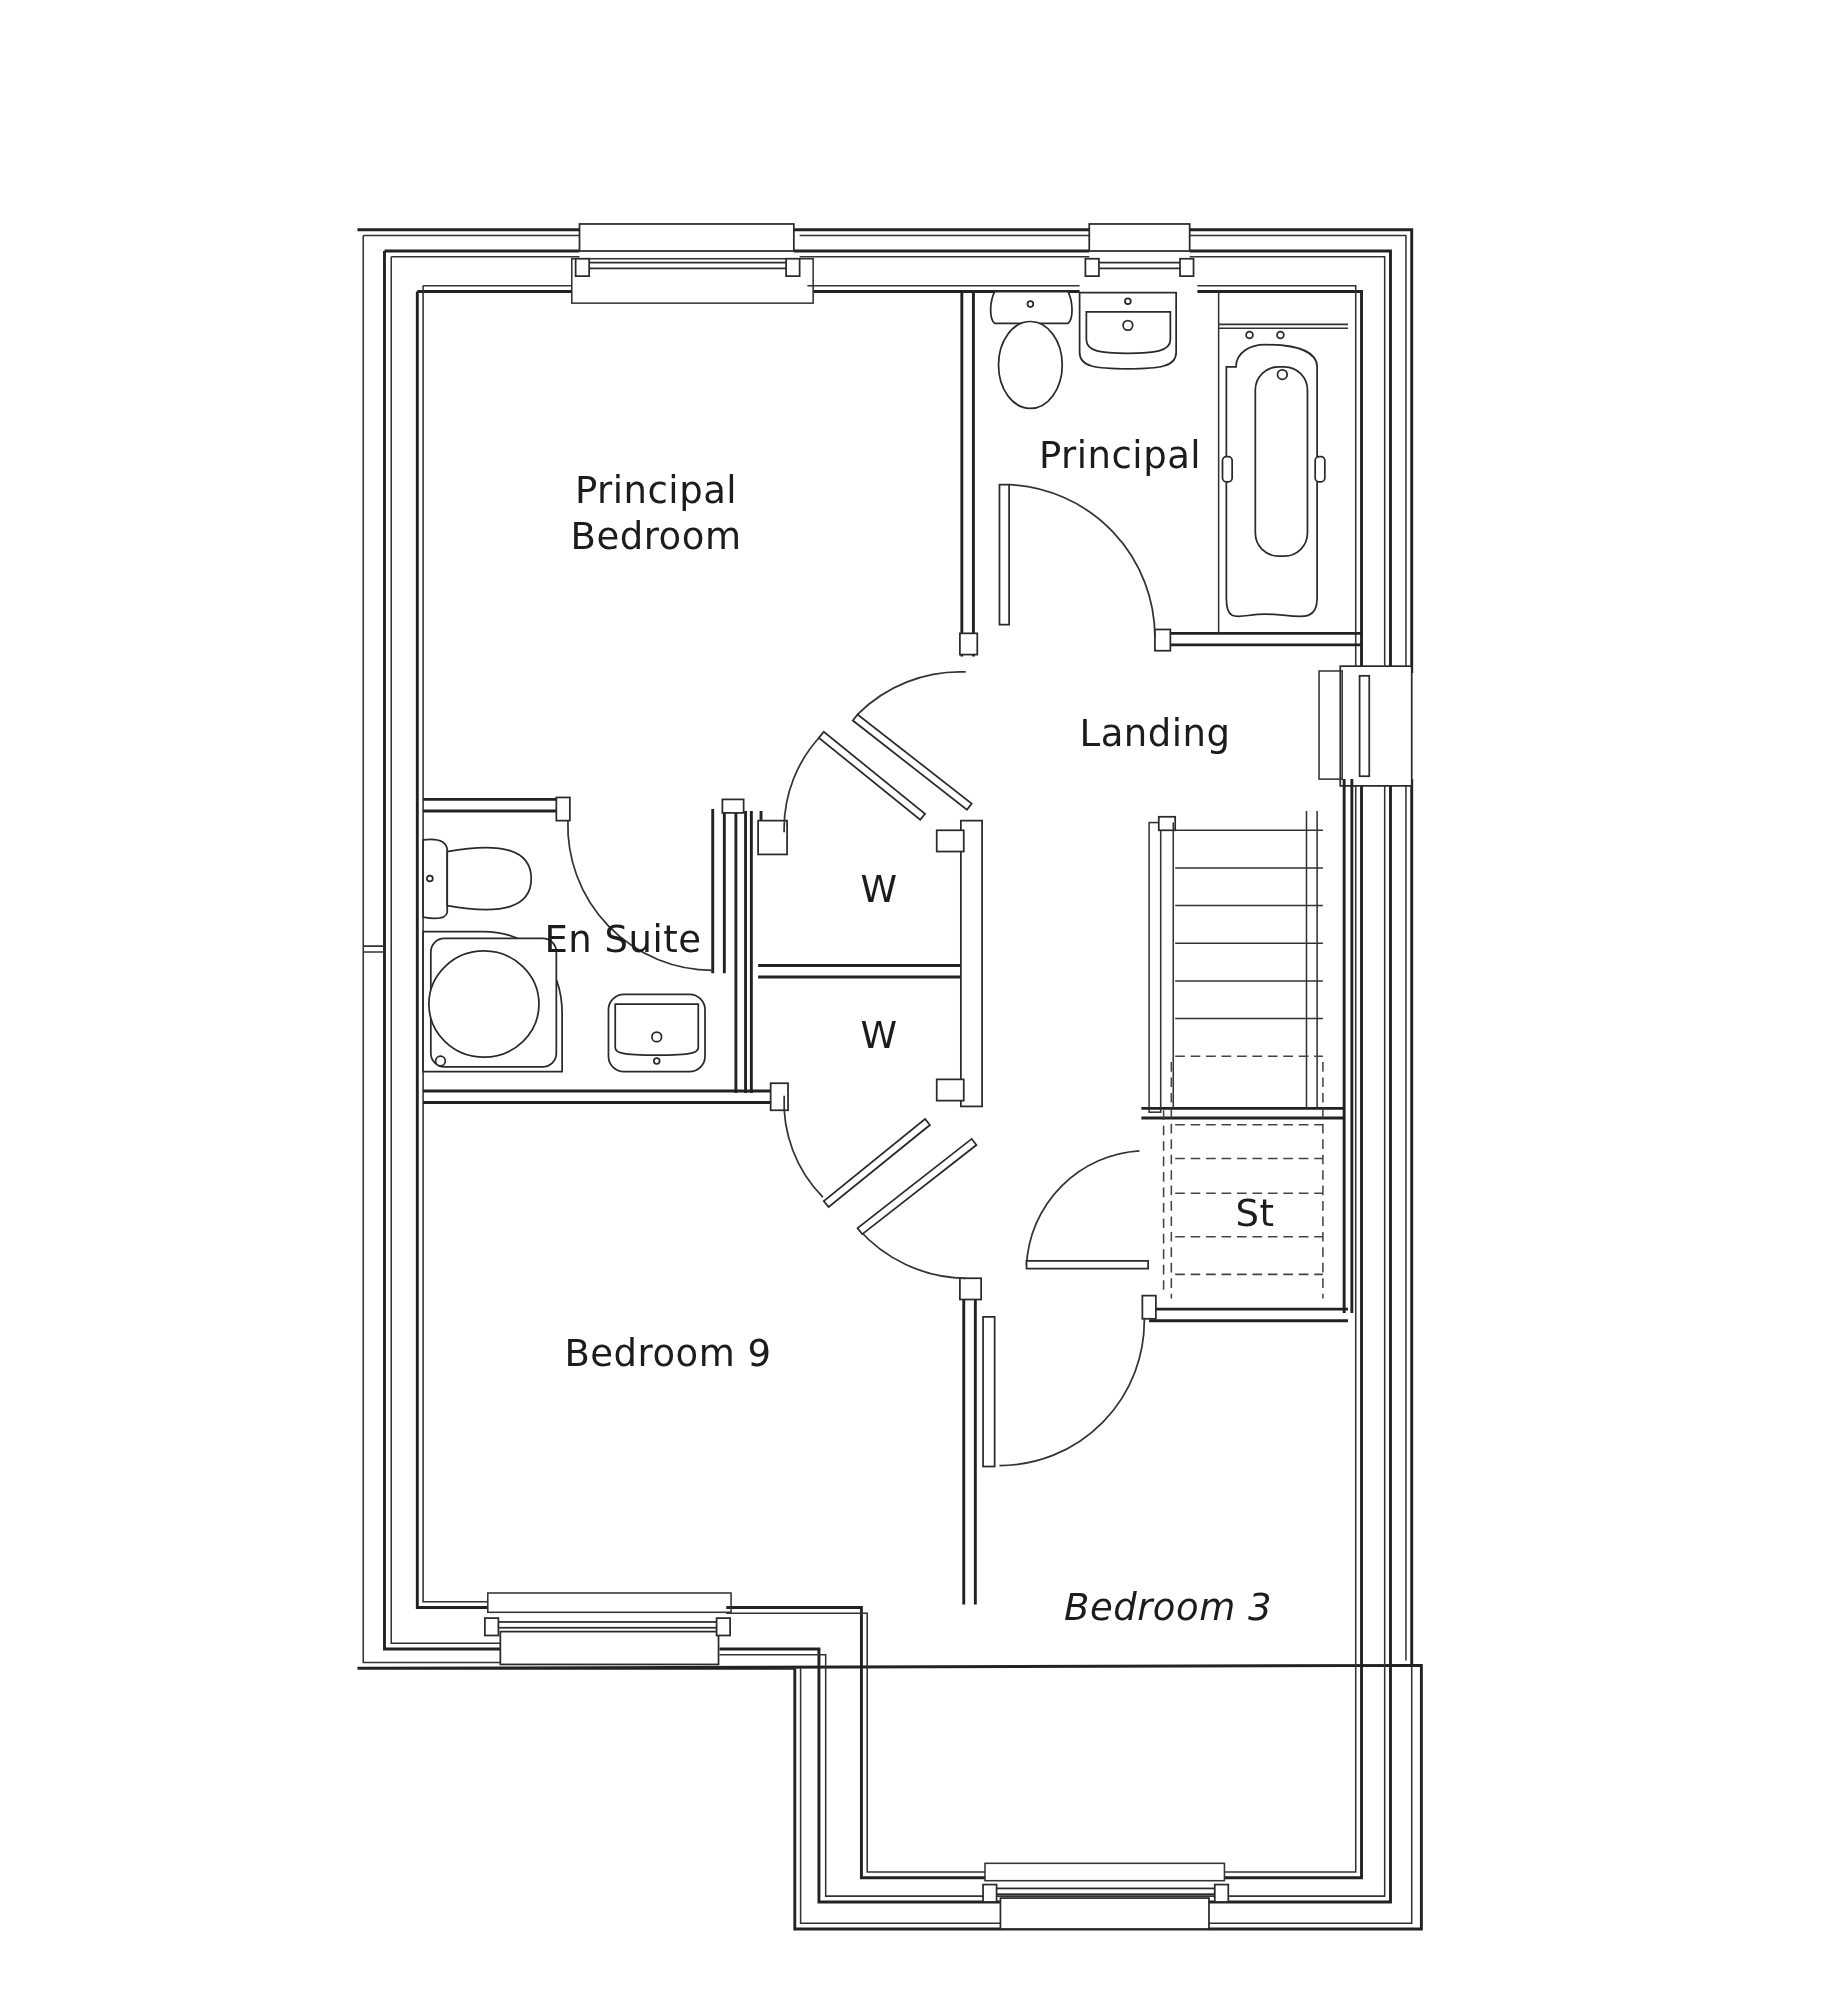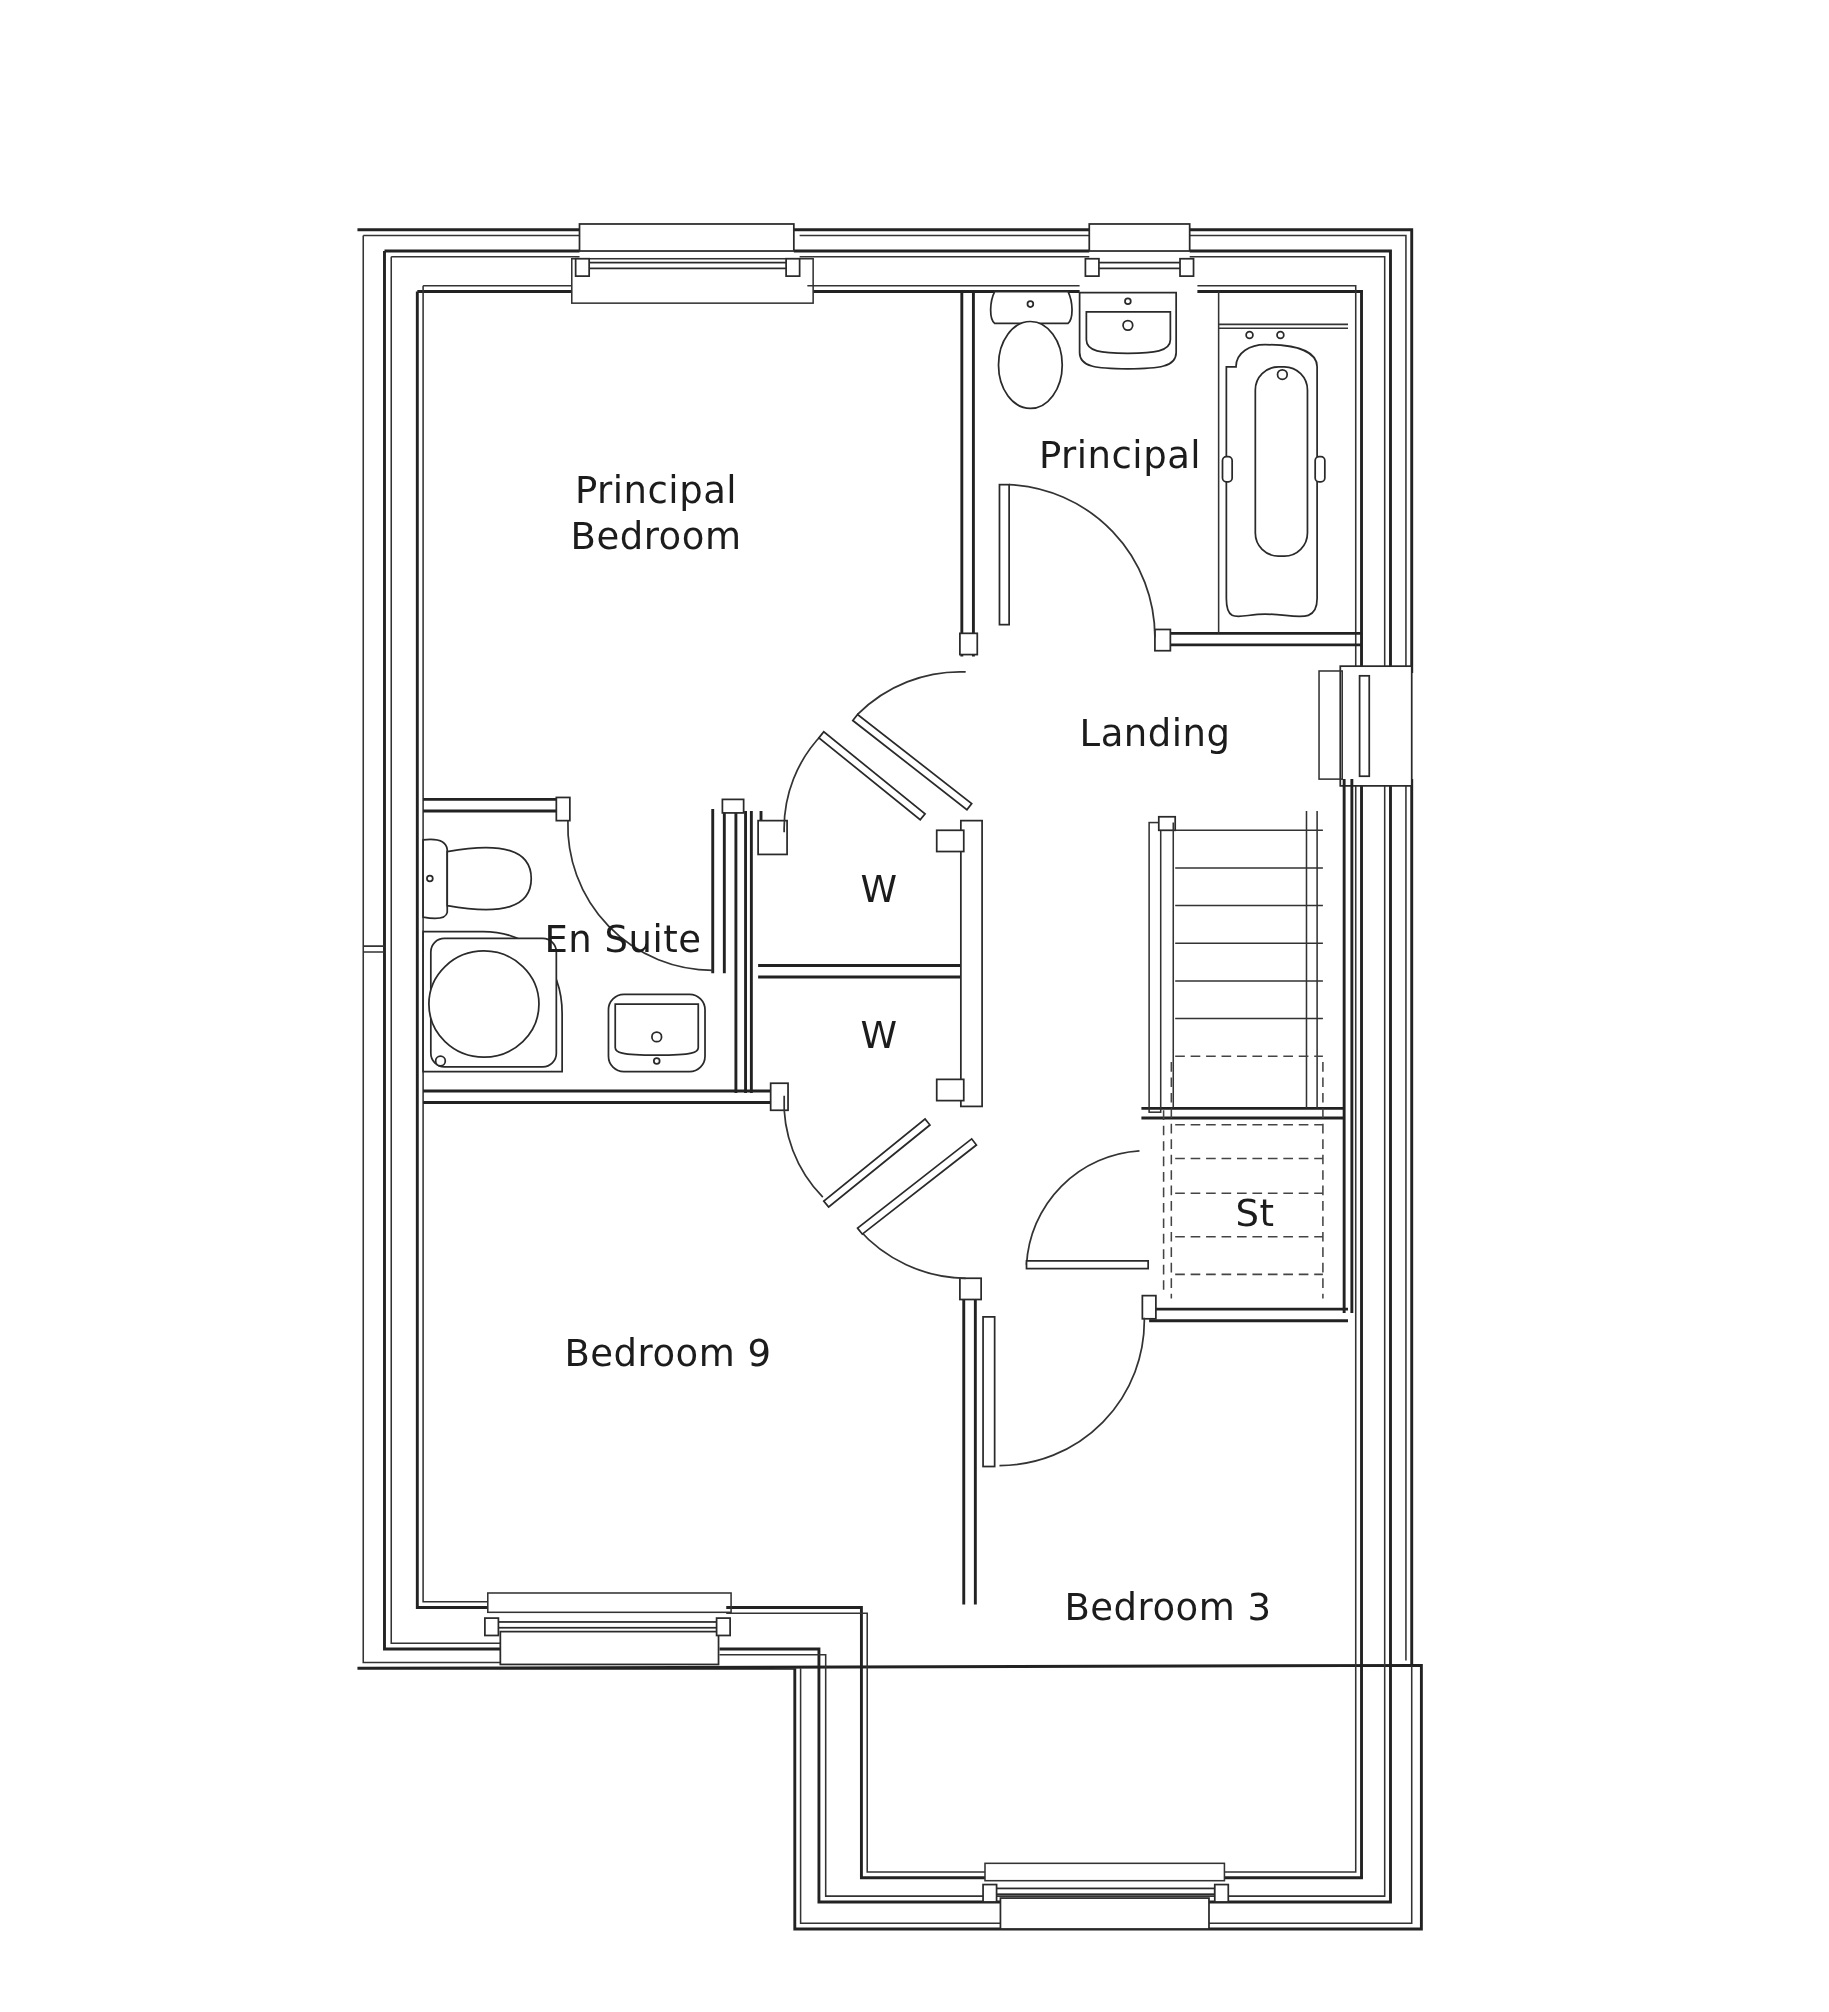--- a/index.html
+++ b/index.html
@@ -194,14 +194,14 @@
 
 <div class="room-label" style="left:656px; top:514px;">Principal
 Bedroom</div>
 <div class="room-label" style="left:1120px; top:456px;">Principal</div>
 <div class="room-label" style="left:1115px; top:734px;margin-left:40px;">Landing</div>
 <div class="room-label" style="left:623px; top:925px;margin-top:15px;">En Suite</div>
 <div class="room-label" style="left:879px; top:890px;">W</div>
 <div class="room-label" style="left:879px; top:1036px;">W</div>
 <div class="room-label" style="left:1255px; top:1214px;">St</div>
 <div class="room-label" style="left:668px; top:1354px;">Bedroom 9</div>
-<div class="room-label" style="left:1168px; top:1608px;">Bedroom 3</div>
+<div class="room-label" style="left:1168px; top:1608px;font-style:italic;">Bedroom 3</div>
 
 
 </body></html>

